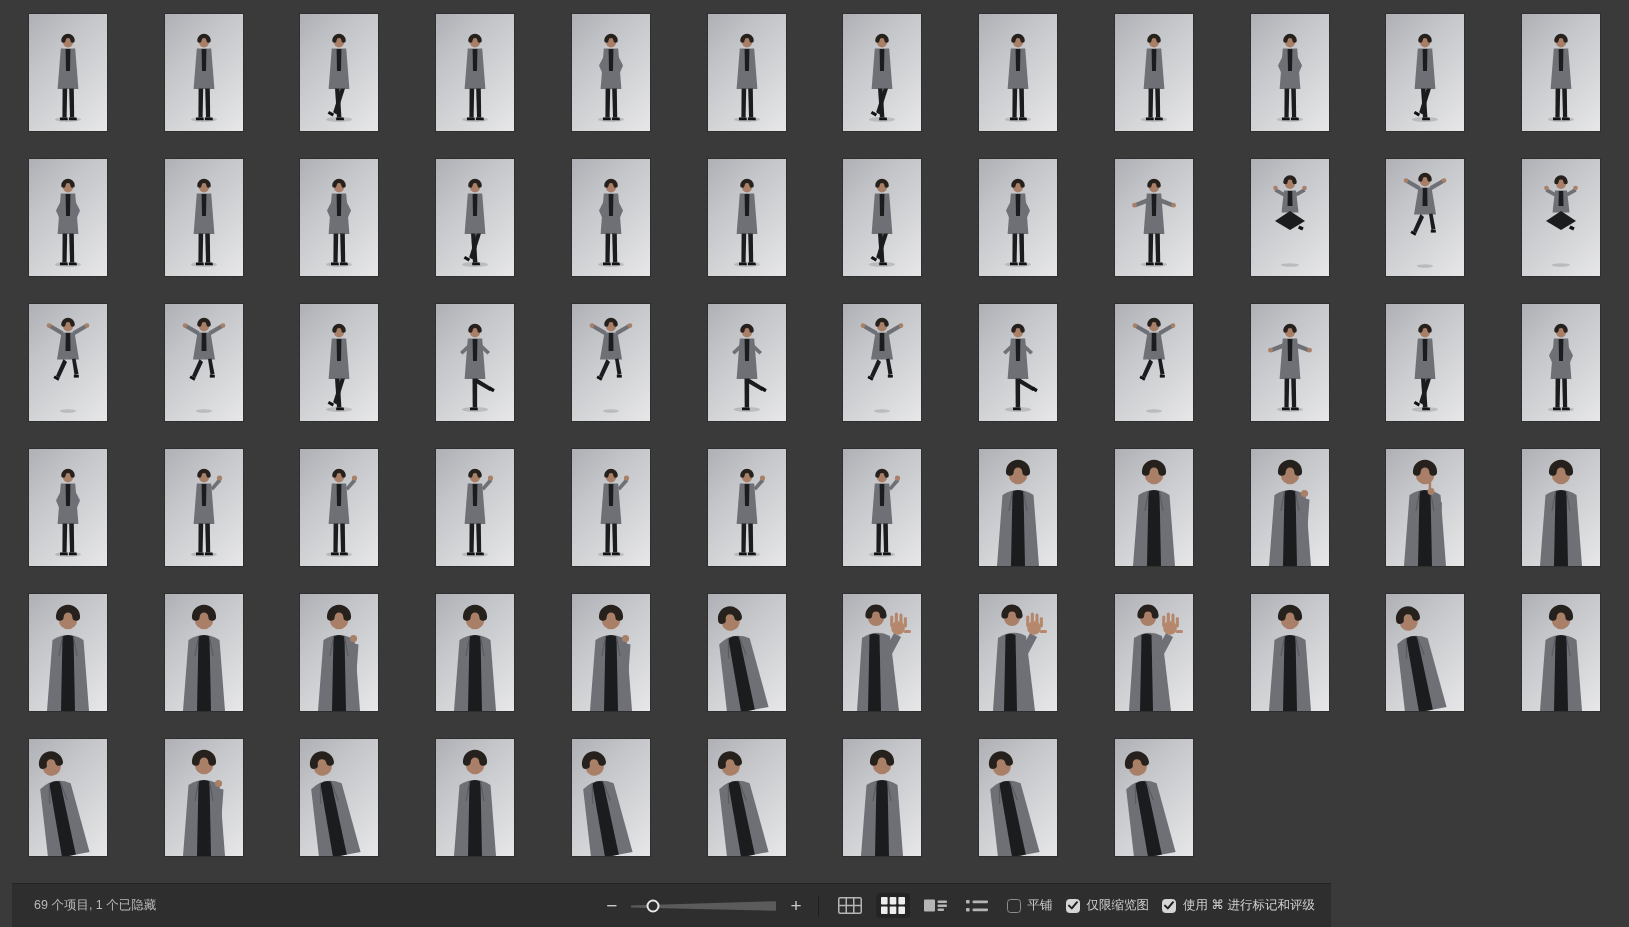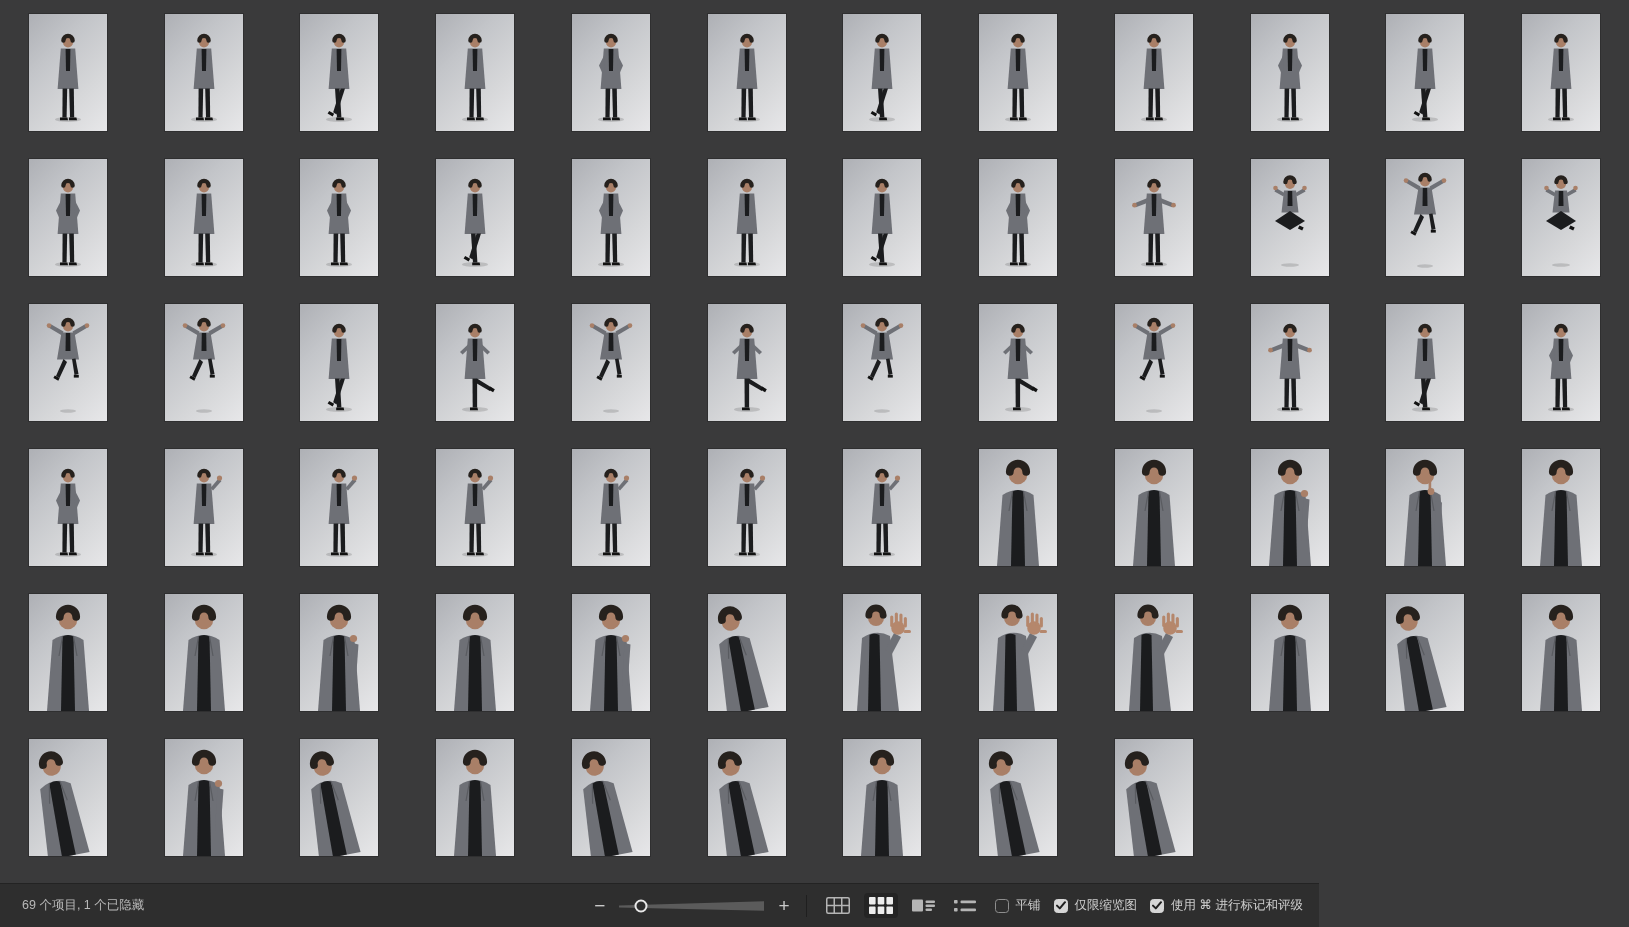--- a/index.html
+++ b/index.html
@@ -20,21 +20,21 @@
   }
   .cell{
     width:78px;height:117px;
     background:linear-gradient(135deg,#aeb0b5 0%,#c3c5c9 32%,#d6d7d9 68%,#e7e7e9 100%);
     box-shadow:0 0 0 1px rgba(0,0,0,0.18);
     cursor:pointer;
   }
   .cell svg{display:block;width:78px;height:117px;}
   
   .status-bar{
-    position:absolute;left:0;top:883px;width:1319px;height:44px;
+    position:absolute;left:12px;top:883px;width:1319px;height:44px;
     background:#2e2e2e;border-top:1px solid #232323;
     box-sizing:border-box;
     display:flex;align-items:center;
     padding:0 16px 0 22px;
     color:#c2c2c2;font-size:12.5px;
   }
   .count-text{color:#b8b8b8;white-space:nowrap;}
   .zoom-group{margin-left:auto;display:flex;align-items:center;gap:12px;}
   .zoom-btn{
     background:none;border:none;color:#c9c9c9;font-size:19px;line-height:1;

